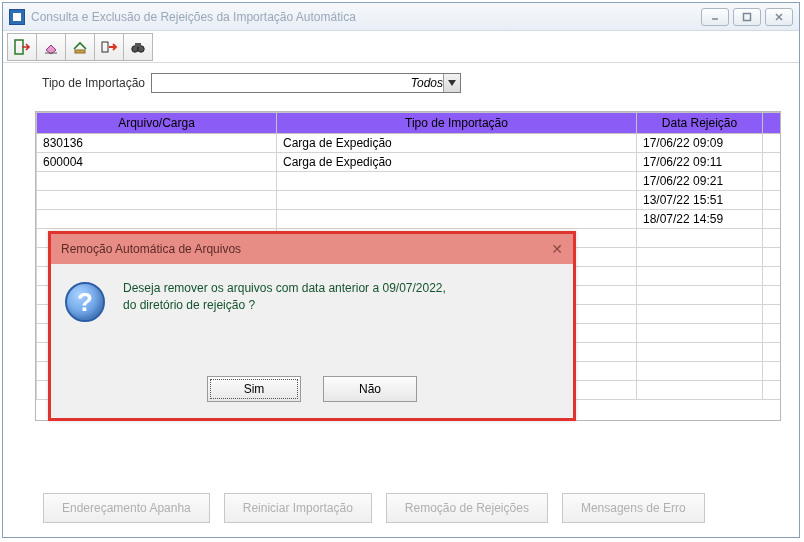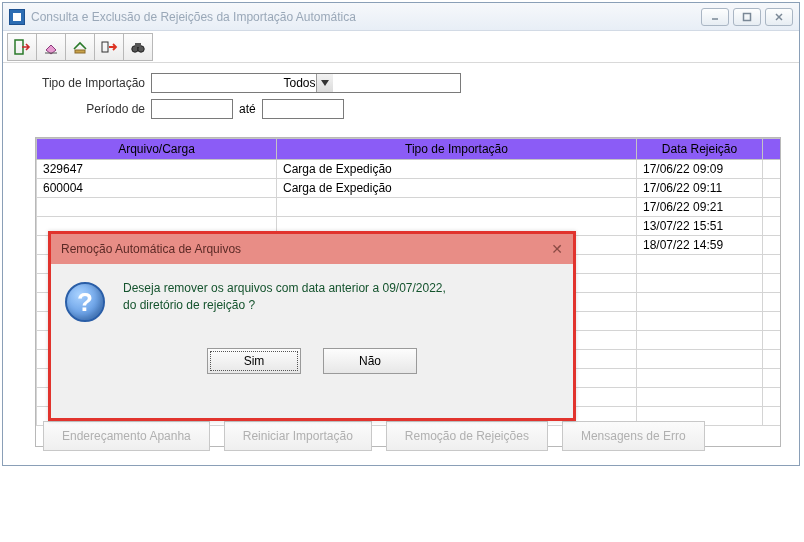--- a/index.html
+++ b/index.html
@@ -8,21 +8,21 @@
     font-family: Tahoma, Arial, sans-serif;
     font-size: 11px;
     background: #fff;
     width: 804px;
     height: 542px;
     overflow: hidden;
     position: relative;
   }
   .window {
     width: 798px;
-    height: 464px;
+    height: 536px;
     border: 1px solid #8a9fb7;
     background: #fff;
     position: relative;
     margin: 2px;
   }
   .titlebar {
     height: 28px;
     background: linear-gradient(#f6f8fb,#e8eef6);
     border-bottom: 1px solid #d2dae5;
     display: flex;
@@ -81,23 +81,24 @@
     color:#333;
     font-size:12px;
   }
   .combo {
     display:flex;
     border:1px solid #7a7a7a;
     height:20px;
     width:310px;
     background:#fff;
     align-items:center;
-    justify-content:center;
+    justify-content:flex-end;
     padding-left:4px;
     font-size:12px;
+    font-style:italic;
   }
   .combo-btn {
     width:17px;height:18px;
     border-left:1px solid #9a9a9a;
     background:linear-gradient(#f2f2f2,#dcdcdc);
     display:flex;align-items:center;justify-content:center;
   }
   .txt-input {
     border:1px solid #7a7a7a;
     height:20px;width:82px;
@@ -187,21 +188,21 @@
     display:flex;align-items:center;justify-content:center;
     color:#fff;
     font-size:26px;
     font-weight:bold;
     flex-shrink:0;
     margin-top:2px;
     box-shadow:inset -3px -3px 6px rgba(0,0,0,0.2);
   }
   .dlg-text { font-size:12px; color:#14532d; line-height:1.4;}
   .dlg-btns {
-    display:flex; justify-content:center; gap:22px; margin-top:14px;
+    display:flex; justify-content:center; gap:22px; margin-top:42px;
   }
   .dlg-btn {
     width:94px; height:26px;
     border:1px solid #9a9a9a;
     background:linear-gradient(#fdfdfd,#e7e7e7);
     font-size:12px;
     display:flex;align-items:center;justify-content:center;
   }
   .dlg-btn.focus {
     outline:1px dotted #555;
@@ -279,26 +280,20 @@
     <div class="form-row">
       <div class="form-label">Tipo de Importação</div>
       <div class="combo">
         <span>Todos</span>
         <div class="combo-btn">
           <svg width="8" height="6" viewBox="0 0 8 6">
               <polygon points="0,0 8,0 4,6" fill="#333"></polygon>
             </svg>
         </div>
       </div>
-    </div>
-    <div class="form-row">
-      <div class="form-label">Período de</div>
-      <input class="txt-input" value="" style="">
-      <span class="mid-label">até</span>
-      <input class="txt-input" value="" style="">
     </div>
   </div>
 
   <div class="grid-wrap">
     <table class="grid">
       <colgroup>
         <col class="col-arq">
           <col class="col-tipo">
           <col class="col-data">
           <col class="col-end">
@@ -306,21 +301,21 @@
       <thead>
         <tr>
           <th>Arquivo/Carga</th>
           <th>Tipo de Importação</th>
           <th>Data Rejeição</th>
           <th></th>
         </tr>
       </thead>
       <tbody id="grid-body">
           <tr>
-            <td>329647</td>
+            <td>830136</td>
             <td>Carga de Expedição</td>
             <td>17/06/22  09:09</td>
             <td></td>
           </tr>
           <tr>
             <td>600004</td>
             <td>Carga de Expedição</td>
             <td>17/06/22  09:11</td>
             <td></td>
           </tr>

